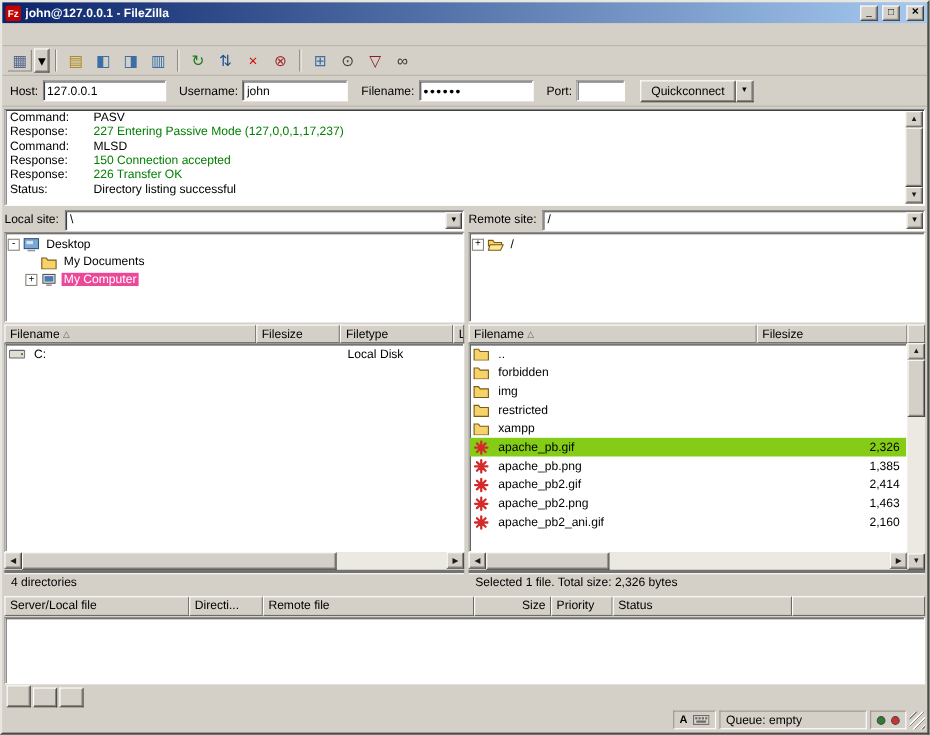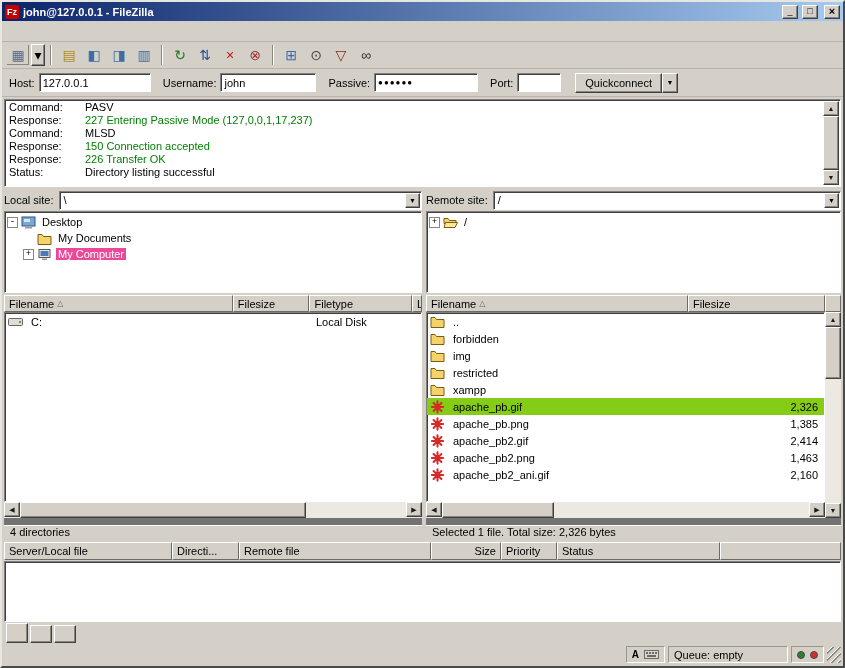--- a/index.html
+++ b/index.html
@@ -91,42 +91,42 @@
 
   .hscroll{height:16px;flex:0 0 auto;display:flex;background:#ece9e2}
   .hthumb{height:100%}
   .hthumb.wide{width:286px}
   .hthumb.narrow{width:112px}
   .htrack{flex:1}
   .filewrap{flex:1;min-height:0;display:flex}
   .filemain{flex:1;min-width:0;display:flex;flex-direction:column}
   .vsb{width:16px;flex:0 0 auto;display:flex;flex-direction:column;background:#ece9e2}
   .vsb-stub{height:17px;flex:0 0 auto;background:#d4d0c8;border:1px solid;border-color:#fff #6e6a64 #6e6a64 #fff}
-  .pane-status{height:20px;flex:0 0 auto;display:flex;align-items:center;padding:0 6px;border-top:7px solid #737373;box-shadow:0 1px 0 #fff inset}
+  .pane-status{height:20px;flex:0 0 auto;display:flex;align-items:center;padding:0 6px;border-top:3px solid #737373;box-shadow:0 1px 0 #fff inset}
 
   
   .queuehead{height:18px;flex:0 0 auto;display:flex;margin:4px 2px 0 2px}
   .queuehead .col-header:nth-child(1){width:168px}
   .queuehead .col-header:nth-child(2){width:67px}
   .queuehead .col-header:nth-child(3){width:192px}
   .queuehead .col-header:nth-child(4){width:70px;justify-content:flex-end}
   .queuehead .col-header:nth-child(5){width:56px}
   .queuehead .col-header:nth-child(6){width:163px}
   .queuehead::after{content:"";flex:1;background:#d4d0c8;border:1px solid;border-color:#fff #6e6a64 #6e6a64 #fff}
   .queuebody{flex:1;min-height:0;margin:1px 2px 0 2px}
   .tabs{height:21px;flex:0 0 auto;display:flex;align-items:flex-end;gap:2px;padding:1px 0 0 4px}
   .tab{height:18px;padding:0 10px;font-family:inherit;font-size:11px}
   .tab.selected{font-weight:bold;height:20px}
 
   
   .statusbar{height:23px;flex:0 0 auto;display:flex;align-items:center;gap:3px;padding:2px 2px 2px 4px}
   .sb-fill{flex:1}
   .sb-panel{height:17px;border:1px solid;border-color:#9a968c #fff #fff #9a968c;display:flex;align-items:center;gap:5px;padding:0 5px}
   .sb-ascii{font-weight:bold;font-size:10px}
-  .sb-queue{width:120px}
+  .sb-queue{width:134px}
   .led{width:8px;height:8px;border-radius:50%;border:1px solid #4a4a4a}
   .led.green{background:#2f7d2f}
   .led.red{background:#d03030}
   .grip{width:14px;height:16px;background:repeating-linear-gradient(135deg,transparent 0 3px,#fff 3px 4px,#8a867e 4px 5px)}
 </style>
 </head>
 <body>
 
 <div class="window">
 
@@ -247,21 +247,21 @@
         <span class="tb-glyph" style="color: rgb(51, 51, 51);">∞</span>
       </button>
     </span>
     </div>
 
   <div class="quickbar">
     <label>Host:</label>
     <input class="field f-host" value="127.0.0.1" style="">
     <label>Username:</label>
     <input class="field f-user" value="john" style="">
-    <label>Passive:</label>
+    <label>Filename:</label>
     <input class="field f-pass" value="●●●●●●" style="">
     <label>Port:</label>
     <input class="field f-port" value="" style="">
     <button class="qc-btn raised">Quickconnect</button>
     <button class="qc-drop raised">▼</button>
   </div>
 
   <div class="logwrap">
     <div class="log sunken">
       <div class="log-lines">

